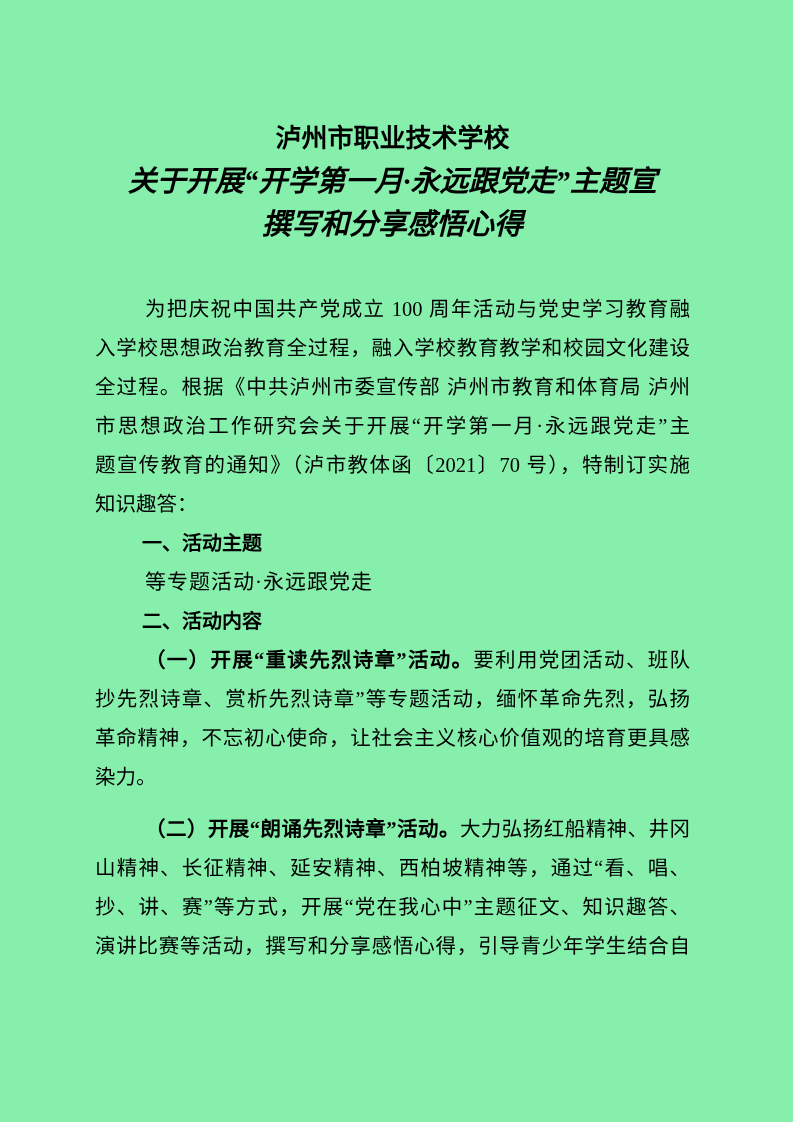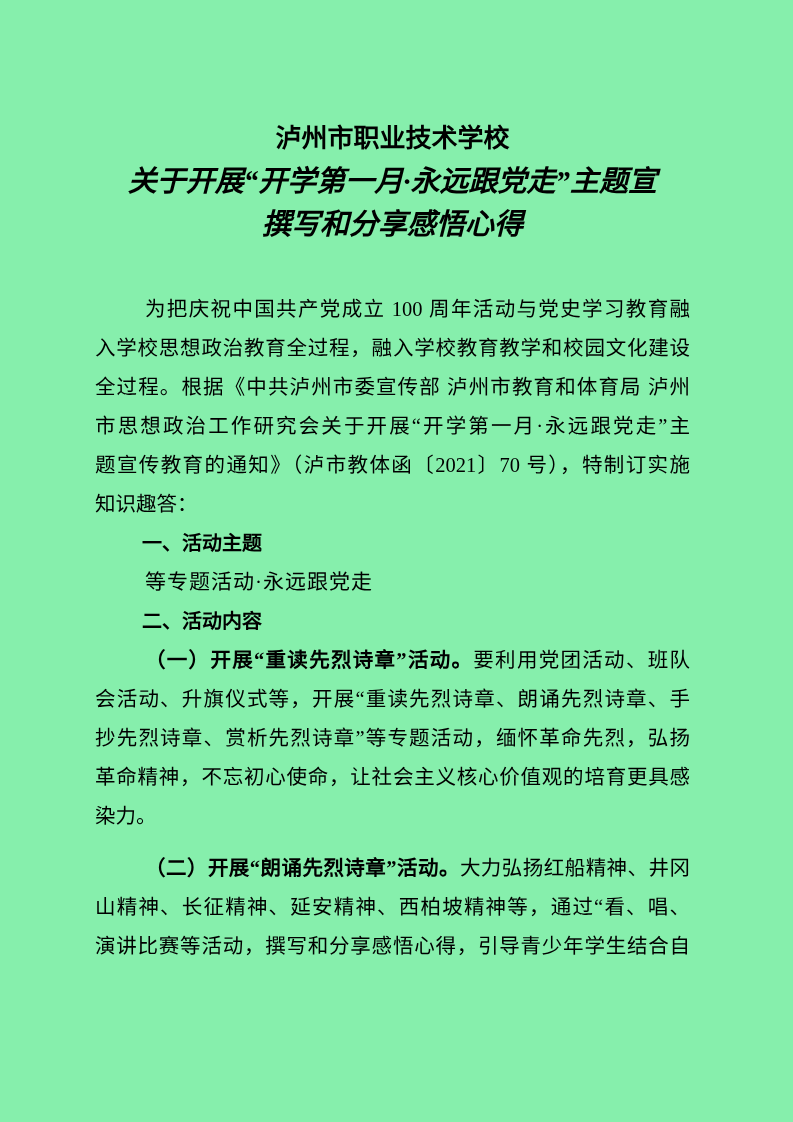--- a/index.html
+++ b/index.html
@@ -87,26 +87,26 @@
     </div>
 
     <div class="heading">一、活动主题</div>
 
     <div class="theme-line">等专题活动·永远跟党走</div>
 
     <div class="heading">二、活动内容</div>
 
     <div class="para activity-1">
       <div class="ln first"><b>（一）开展“重读先烈诗章”活动。</b><span>要利用党团活动、班队</span></div>
-      <div class="ln">会活动、升旗仪式等，开展“重读先烈诗章、朗诵先烈诗章、手</div>
       <div class="ln">抄先烈诗章、赏析先烈诗章”等专题活动，缅怀革命先烈，弘扬</div>
       <div class="ln">革命精神，不忘初心使命，让社会主义核心价值观的培育更具感</div>
       <div class="ln last">染力。</div>
     </div>
 
     <div class="para activity-2">
       <div class="ln first"><b>（二）开展“朗诵先烈诗章”活动。</b><span>大力弘扬红船精神、井冈</span></div>
       <div class="ln">山精神、长征精神、延安精神、西柏坡精神等，通过“看、唱、</div>
+      <div class="ln">抄、讲、赛”等方式，开展“党在我心中”主题征文、知识趣答、</div>
       <div class="ln">演讲比赛等活动，撰写和分享感悟心得，引导青少年学生结合自</div>
     </div>
 
   </div>
 </div>
 
 </body></html>

